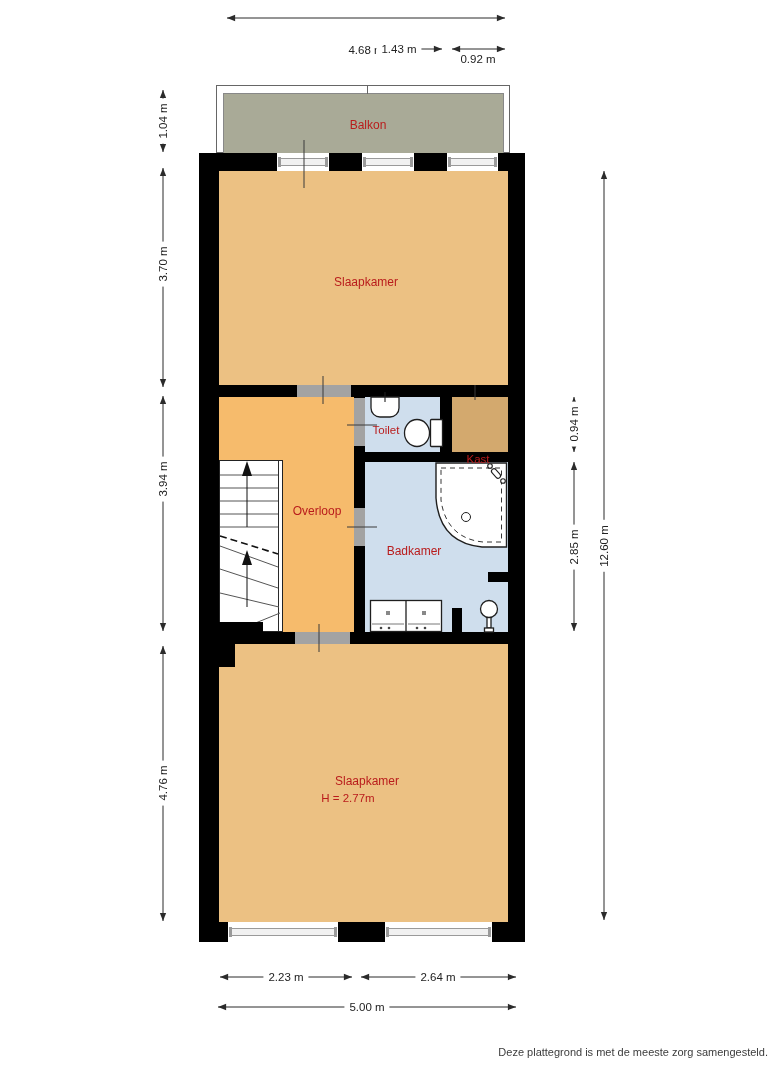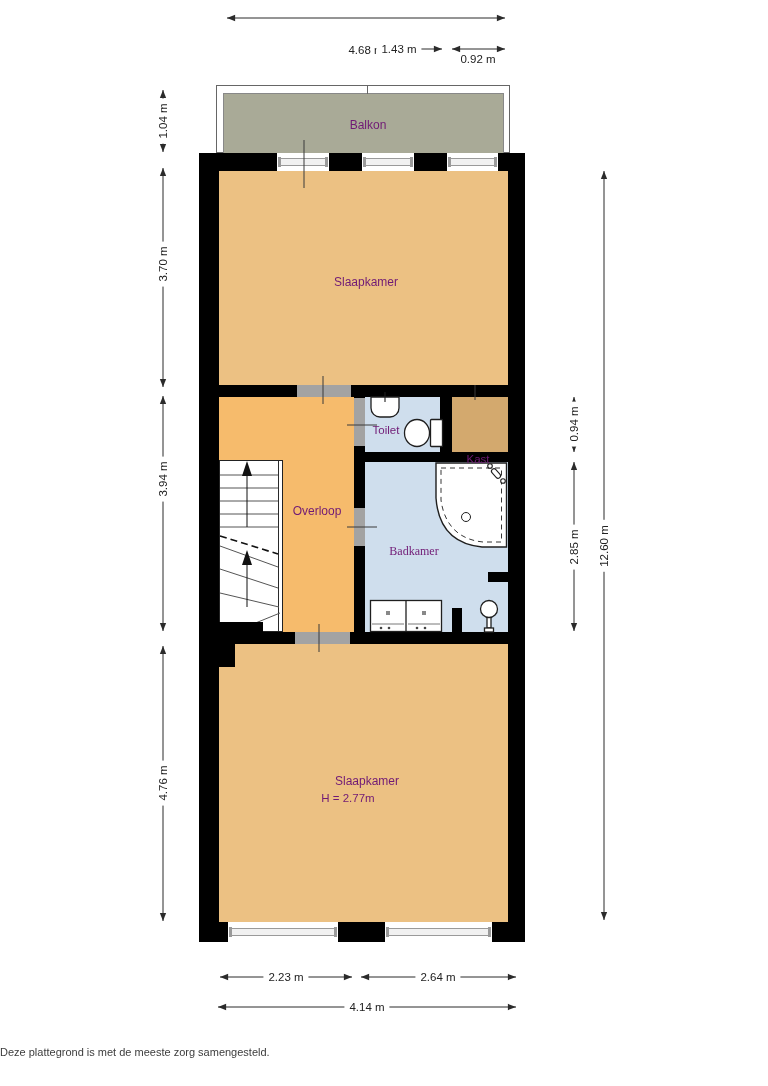--- a/index.html
+++ b/index.html
@@ -11,27 +11,27 @@
   #canvas{position:relative;width:768px;height:1086px;background:#fff;
           font-family:"Liberation Sans", sans-serif; overflow:hidden;}
   .fill{position:absolute;}
   .wall{position:absolute;background:var(--wall);}
   .opening{position:absolute;background:var(--opening-gray);}
   .window{position:absolute;background:#ffffff;}
   .wglyph{margin:5px 3px 0 3px;height:6px;border:1px solid #9a9a9a;background:#f1f1f1;position:relative;}
   .wglyph::before,.wglyph::after{content:"";position:absolute;top:-2px;width:3px;height:10px;background:#9a9a9a;}
   .wglyph::before{left:-3px;} .wglyph::after{right:-3px;}
   .window.low .wglyph{margin-top:6px;}
-  .rlabel{position:absolute;transform:translate(-50%,-50%);font-size:12px;color:#701a75;white-space:nowrap;}
+  .rlabel{position:absolute;transform:translate(-50%,-50%);font-size:12px;color:#b91c1c;white-space:nowrap;}
   .rlabel.sm{font-size:11.5px;}
   .dlabel{position:absolute;transform:translate(-50%,-50%);font-size:11.5px;color:#222;background:#fff;
           padding:0 5px;white-space:nowrap;line-height:13px;}
   .dlabel.vert{transform:translate(-50%,-50%) rotate(-90deg);}
   svg.overlay{position:absolute;left:0;top:0;pointer-events:none;}
-  .footer{position:absolute;left:0;right:0;top:1045px;text-align:left;font-size:11px;
+  .footer{position:absolute;left:0;right:0;top:1045px;text-align:right;font-size:11px;
           color:#3c3c3c;line-height:14px;}
   .balcony-outer{position:absolute;background:#fff;border:1px solid #666;box-sizing:border-box;}
   .balcony-inner{position:absolute;background:var(--balcony-green);border:1px solid #888;border-bottom:none;box-sizing:border-box;}
   .tick-div{position:absolute;background:#666;}
 </style>
 </head>
 <body>
 
 <div id="canvas">
 
@@ -172,35 +172,35 @@
       <line x1="361" y1="977" x2="516" y2="977" marker-start="url(#arr)" marker-end="url(#arr)"></line>
       <line x1="218" y1="1007" x2="516" y2="1007" marker-start="url(#arr)" marker-end="url(#arr)"></line>
     </g>
   </svg>
 
   <div class="rlabel" style="left:368px;top:125px;">Balkon</div>
   <div class="rlabel" style="left:366px;top:282px;">Slaapkamer</div>
   <div class="rlabel sm" style="left:386px;top:430px;">Toilet</div>
   <div class="rlabel sm" style="left:478px;top:430px;margin-top:29px;">Kast</div>
   <div class="rlabel" style="left:317px;top:511px;">Overloop</div>
-  <div class="rlabel" style="left:414px;top:551px;font-family:Liberation Serif, serif;">Badkamer</div>
+  <div class="rlabel" style="left:414px;top:551px;">Badkamer</div>
   <div class="rlabel" style="left:367px;top:781px;">Slaapkamer</div>
   <div class="rlabel sm" style="left:348px;top:798px;text-align:center;">H = 2.77m</div>
 
   <div class="dlabel" style="left:366px;top:18px;margin-top:32px;">4.68 m</div>
   <div class="dlabel" style="left:399px;top:49px;">1.43 m</div>
   <div class="dlabel" style="left:478px;top:59px;">0.92 m</div>
   <div class="dlabel vert" style="left:163px;top:121px;">1.04 m</div>
   <div class="dlabel vert" style="left:163px;top:264px;">3.70 m</div>
   <div class="dlabel vert" style="left:163px;top:479px;">3.94 m</div>
   <div class="dlabel vert" style="left:163px;top:783px;">4.76 m</div>
   <div class="dlabel vert" style="left:574px;top:424px;">0.94 m</div>
   <div class="dlabel vert" style="left:574px;top:547px;">2.85 m</div>
   <div class="dlabel vert" style="left:604px;top:546px;">12.60 m</div>
   <div class="dlabel" style="left:286px;top:977px;">2.23 m</div>
   <div class="dlabel" style="left:438px;top:977px;">2.64 m</div>
-  <div class="dlabel" style="left:367px;top:1007px;">4.14 m</div>
+  <div class="dlabel" style="left:367px;top:1007px;">5.00 m</div>
 
   <div class="footer">
     <div>Deze plattegrond is met de meeste zorg samengesteld.</div>
   </div>
 
 </div>
 
 </body></html>

